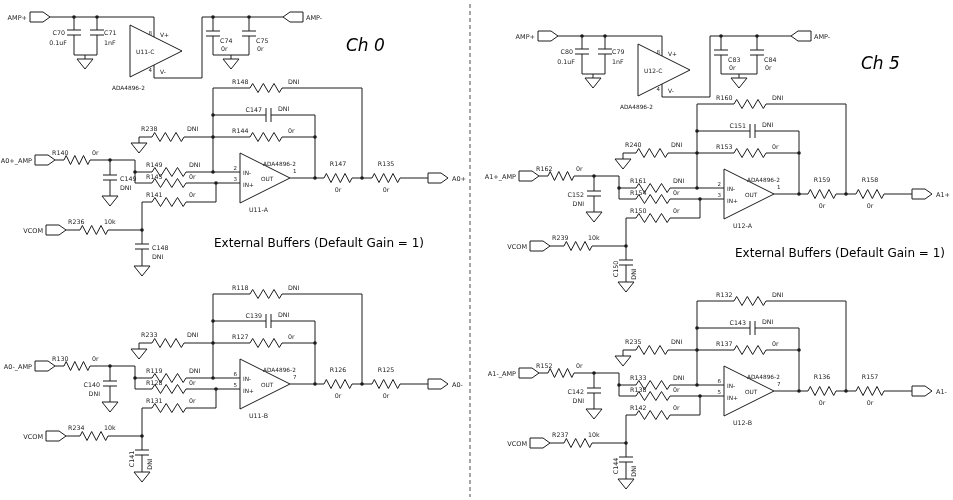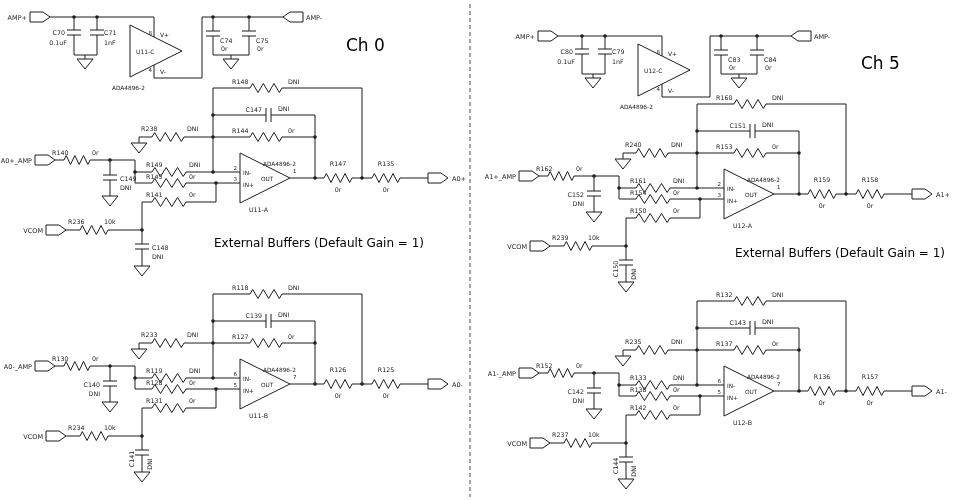--- a/index.html
+++ b/index.html
@@ -1,21 +1,21 @@
 <!DOCTYPE html>
 <html><head>
 <meta charset="utf-8">
 <style>
   html,body{margin:0;padding:0;background:#ffffff;}
   .stage{position:relative;width:953px;height:500px;background:#ffffff;overflow:hidden;
          font-family:"DejaVu Sans",sans-serif;border-radius:7px;}
   .stage svg{position:absolute;left:0;top:0;}
   svg text{font-family:"DejaVu Sans",sans-serif;fill:#1c1c1c;}
   .ov{position:absolute;color:#000;white-space:nowrap;line-height:1;}
-  .ch-title{font-size:17px;}
+  .ch-title{font-size:17px;font-style:italic;}
   .sub-title{font-size:12px;}
   .t-ch0{left:346px;top:37px;}
   .t-ch1{left:861px;top:55px;}
   .s-ch0{left:214px;top:237px;}
   .s-ch1{left:735px;top:247px;}
 </style>
 </head>
 <body>
 
 <div class="stage">

